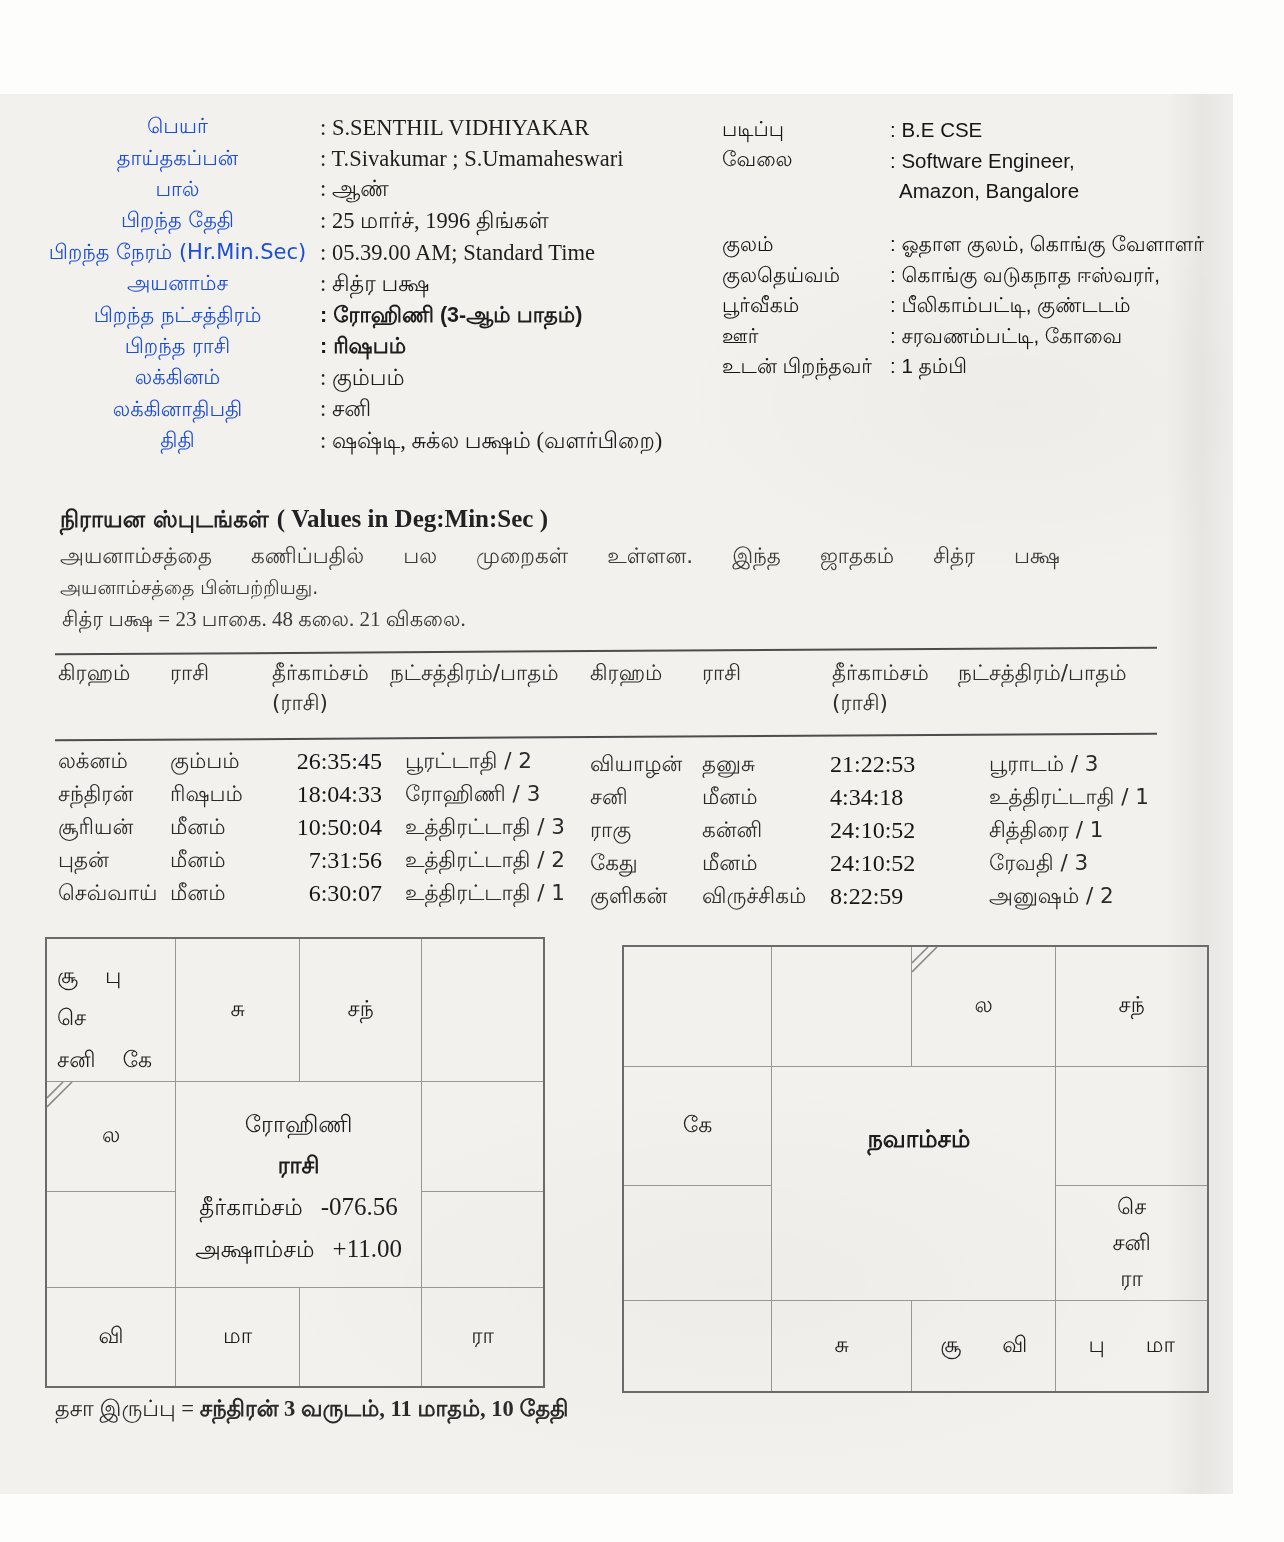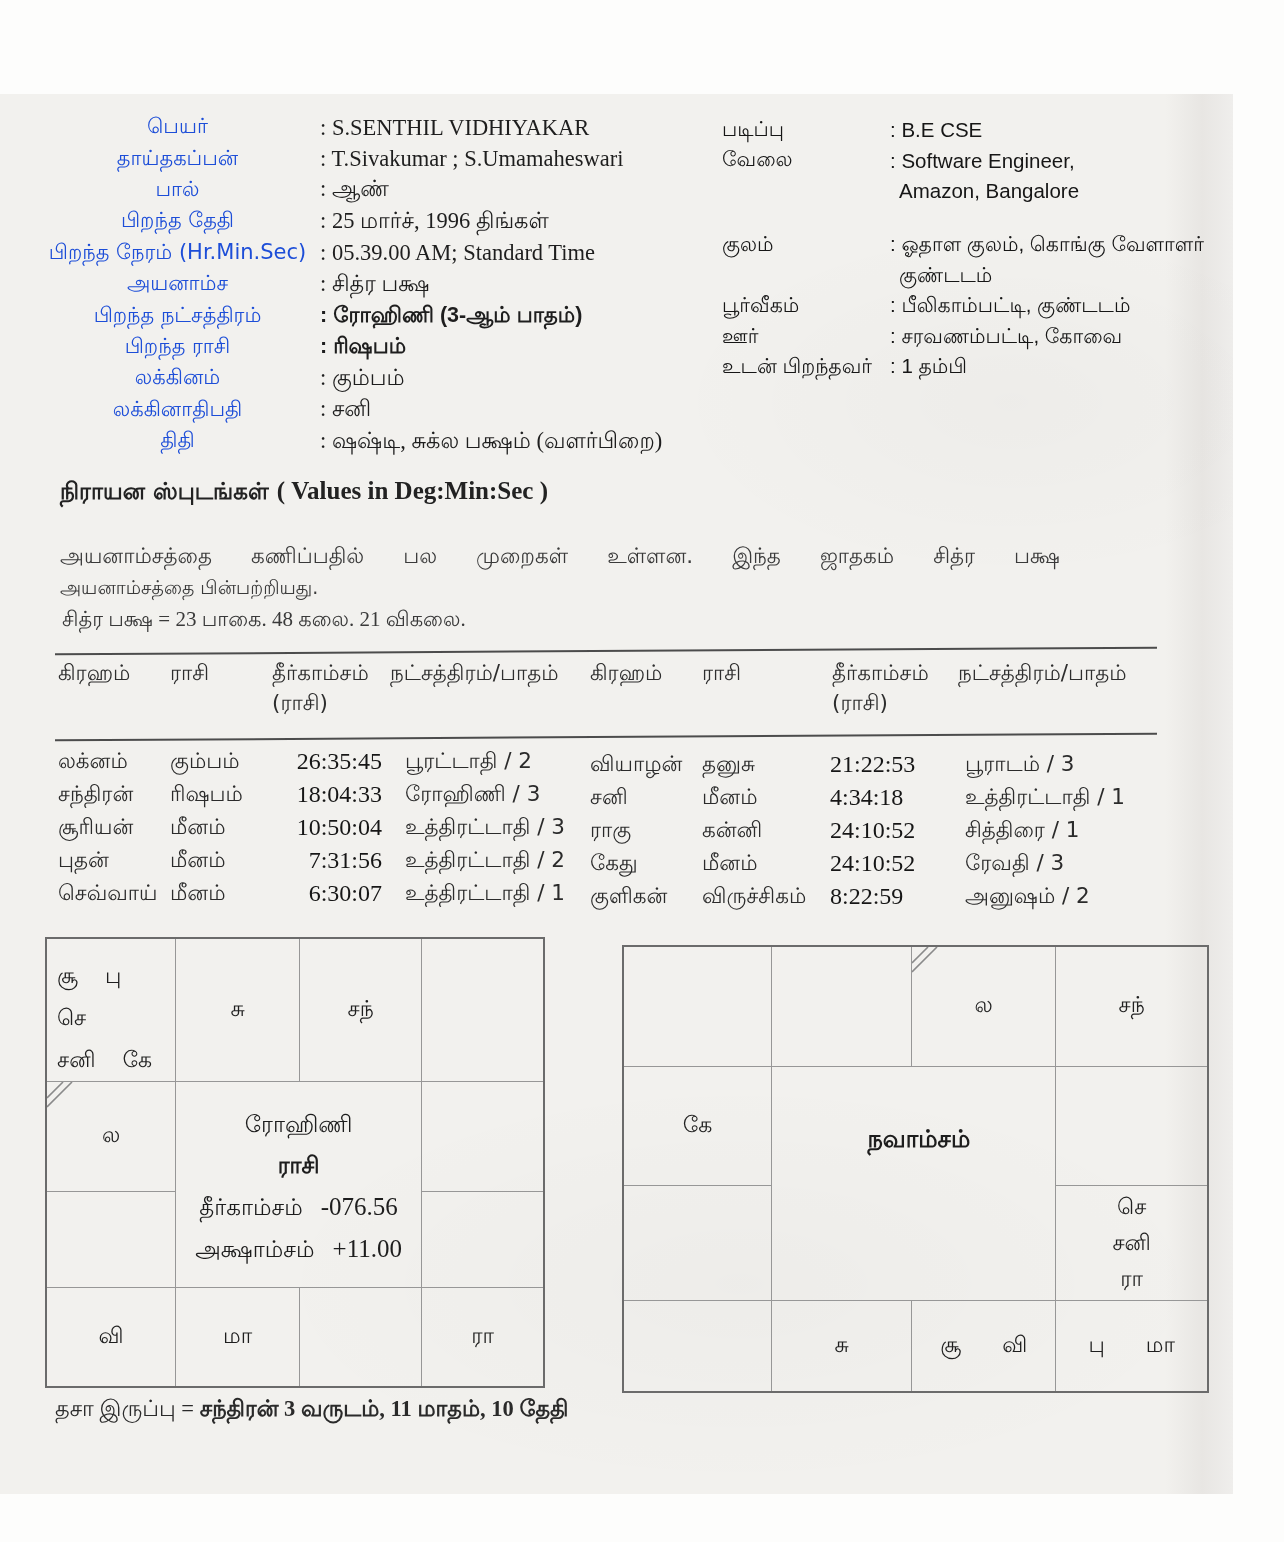--- a/index.html
+++ b/index.html
@@ -24,42 +24,42 @@
   .info-left .lbl{width:285px;flex:0 0 285px;color:#1d4ed8;text-align:center;}
   .info-left .val{font-family:"Liberation Serif","DejaVu Sans",serif;font-size:22.5px;color:#1e1e1e;white-space:nowrap;}
   .info-left .bv{font-weight:bold;font-family:"Liberation Sans","DejaVu Sans",sans-serif;font-size:21.5px;}
   .info-right{position:absolute;left:722px;top:115px;width:560px;}
   .info-right .irow{display:flex;min-height:30.5px;align-items:center;font-size:20.5px;font-family:"Liberation Sans","DejaVu Sans",sans-serif;color:#161616;}
   .info-right .lbl{width:168px;flex:0 0 168px;}
   .info-right .val{white-space:nowrap;}
   .info-right .cont .val{padding-left:9px;}
   .info-right .gap{height:24px;}
   
-  .sec-title{position:absolute;left:60px;top:477px;font-size:23px;font-weight:bold;color:#222;}
+  .sec-title{position:absolute;left:60px;top:505px;font-size:23px;font-weight:bold;color:#222;}
   .sec-title .en{font-family:"Liberation Serif",serif;font-size:25px;font-weight:bold;}
   .para-l1{position:absolute;left:60px;top:543px;width:1000px;font-size:21.5px;color:#3a3a3a;text-align:justify;text-align-last:justify;white-space:normal;}
   .para-l2{position:absolute;left:60px;top:576px;font-size:19px;color:#3a3a3a;}
   .ayan-line{position:absolute;left:62px;top:607px;font-size:21px;color:#3a3a3a;font-family:"Liberation Serif","DejaVu Sans",serif;}
   
   .rule{position:absolute;left:55px;width:1102px;height:2px;background:#4c4c4c;transform:rotate(-0.35deg);}
   .rule1{top:650px;}
   .rule2{top:736px;}
   .th{position:absolute;font-size:21.5px;color:#2e2e2e;}
   .ptable{position:absolute;font-size:21.5px;}
   .ptable .prow{display:flex;align-items:center;height:33px;}
   .pt-left{left:58px;top:745px;width:530px;}
   .pt-left .c1{flex:0 0 112px;}
   .pt-left .c2{flex:0 0 100px;}
   .pt-left .c3{flex:0 0 112px;text-align:right;font-family:"Liberation Serif",serif;font-size:24px;color:#161616;}
   .pt-left .c4{flex:1;padding-left:23px;}
   .pt-right{left:590px;top:748px;width:580px;}
   .pt-right .c1{flex:0 0 112px;}
   .pt-right .c2{flex:0 0 128px;}
   .pt-right .c3{flex:0 0 135px;font-family:"Liberation Serif",serif;font-size:24px;color:#161616;}
-  .pt-right .c4{flex:1;}
+  .pt-right .c4{flex:1;margin-left:24px;}
   
   .chart{position:absolute;display:grid;border:2px solid #6b6b6b;box-sizing:border-box;background:transparent;}
   .rasi-chart{left:45px;top:937px;width:500px;height:451px;grid-template-columns:103fr 100fr 98fr 98fr;grid-template-rows:103fr 125fr 110fr 113fr;}
   .nav-chart{left:622px;top:945px;width:587px;height:448px;grid-template-columns:100fr 95fr 98fr 103fr;grid-template-rows:120fr 120fr 116fr 92fr;}
   .cell{border-left:1px solid #979797;border-top:1px solid #979797;position:relative;display:flex;align-items:center;justify-content:center;font-size:22px;color:#1f1f1f;}
   .cell.nl{border-left:none;}
   .cell.nt{border-top:none;}
   .r1c1{grid-area:1/1;}.r1c2{grid-area:1/2;}.r1c3{grid-area:1/3;}.r1c4{grid-area:1/4;}
   .r2c1{grid-area:2/1;}.r2c4{grid-area:2/4;}
   .r3c1{grid-area:3/1;}.r3c4{grid-area:3/4;}
@@ -142,23 +142,23 @@
     </div>
   <div class="irow cont">
       <span class="lbl"></span>
       <span class="val">Amazon, Bangalore</span>
     </div>
   <div class="gap"></div>
   <div class="irow">
       <span class="lbl">குலம்</span>
       <span class="val">: ஓதாள குலம், கொங்கு வேளாளர்</span>
     </div>
-  <div class="irow cont">
-      <span class="lbl"></span>
-      <span class="val">குண்டடம்</span>
+  <div class="irow">
+      <span class="lbl">குலதெய்வம்</span>
+      <span class="val">: கொங்கு வடுகநாத ஈஸ்வரர்,</span>
     </div>
   <div class="irow">
       <span class="lbl">பூர்வீகம்</span>
       <span class="val">: பீலிகாம்பட்டி, குண்டடம்</span>
     </div>
   <div class="irow">
       <span class="lbl">ஊர்</span>
       <span class="val">: சரவணம்பட்டி, கோவை</span>
     </div>
   <div class="irow">

